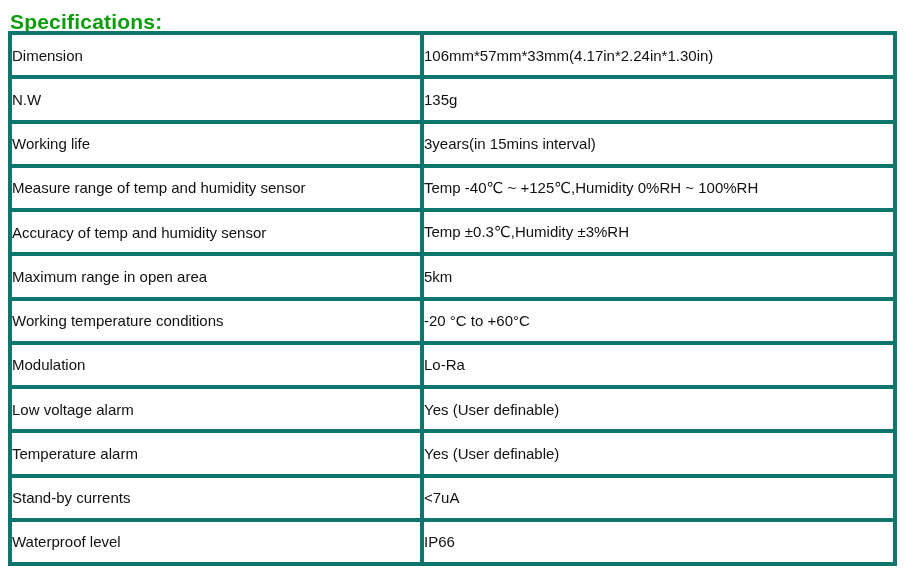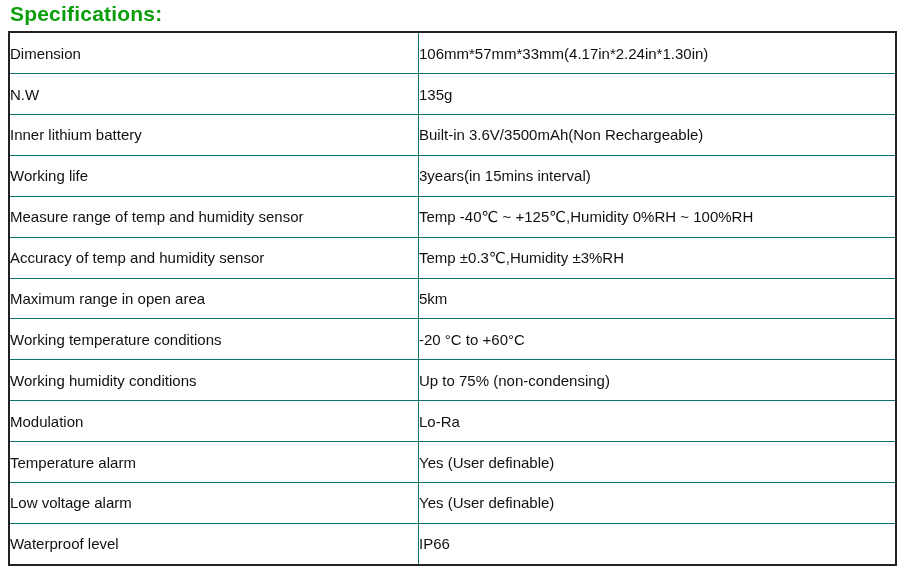--- a/index.html
+++ b/index.html
@@ -13,39 +13,39 @@
   }
   .page {
     position: relative;
     width: 906px;
     height: 578px;
     background: #ffffff;
   }
   .title {
     position: absolute;
     left: 10px;
-    top: 2px;
+    top: 10px;
     font-size: 21px;
     font-weight: bold;
     color: #0a9e0a;
     letter-spacing: 0.2px;
     margin: 0;
   }
   table.spec-table {
     position: absolute;
     left: 8px;
     top: 31px;
     width: 889px;
     height: 535px;
     border-collapse: collapse;
     table-layout: fixed;
     border: 2px solid #222222;
   }
   table.spec-table td {
-    border: 1px solid #0f766e;
+    border: 4px solid #0f766e;
     font-size: 15px;
     color: #111111;
     padding: 0;
     height: 29.7px;
     overflow: hidden;
     white-space: nowrap;
   }
   td.label-cell {
     width: 408px;
     text-align: left;
@@ -65,58 +65,54 @@
     <tbody>
         <tr>
           <td class="label-cell">Dimension</td>
           <td class="value-cell">106mm*57mm*33mm(4.17in*2.24in*1.30in)</td>
         </tr>
         <tr>
           <td class="label-cell">N.W</td>
           <td class="value-cell">135g</td>
         </tr>
         <tr>
-          <td class="label-cell">Inner lithium battery</td>
-          <td class="value-cell">Built-in  3.6V/3500mAh(Non Rechargeable)</td>
-        </tr>
-        <tr>
           <td class="label-cell">Working life</td>
           <td class="value-cell">3years(in 15mins interval)</td>
         </tr>
         <tr>
           <td class="label-cell">Measure range of temp and humidity sensor</td>
           <td class="value-cell">Temp -40℃ ~ +125℃,Humidity 0%RH ~ 100%RH</td>
         </tr>
         <tr>
           <td class="label-cell">Accuracy of temp and humidity sensor</td>
           <td class="value-cell">Temp ±0.3℃,Humidity ±3%RH</td>
         </tr>
         <tr>
           <td class="label-cell">Maximum range in open area</td>
           <td class="value-cell">5km</td>
         </tr>
         <tr>
           <td class="label-cell">Working temperature conditions</td>
           <td class="value-cell">-20 °C to +60°C</td>
         </tr>
         <tr>
-          <td class="label-cell">Working humidity conditions</td>
-          <td class="value-cell">Up to 75% (non-condensing)</td>
+          <td class="label-cell">Modulation</td>
+          <td class="value-cell">Lo-Ra</td>
         </tr>
         <tr>
-          <td class="label-cell">Modulation</td>
-          <td class="value-cell">Lo-Ra</td>
+          <td class="label-cell">Low voltage alarm</td>
+          <td class="value-cell">Yes (User definable)</td>
         </tr>
         <tr>
           <td class="label-cell">Temperature alarm</td>
           <td class="value-cell">Yes (User definable)</td>
         </tr>
         <tr>
-          <td class="label-cell">Low voltage alarm</td>
-          <td class="value-cell">Yes (User definable)</td>
+          <td class="label-cell">Stand-by currents</td>
+          <td class="value-cell">&lt;7uA</td>
         </tr>
         <tr>
           <td class="label-cell">Waterproof level</td>
           <td class="value-cell">IP66</td>
         </tr>
       </tbody>
   </table>
 </div>
 
 </body></html>

